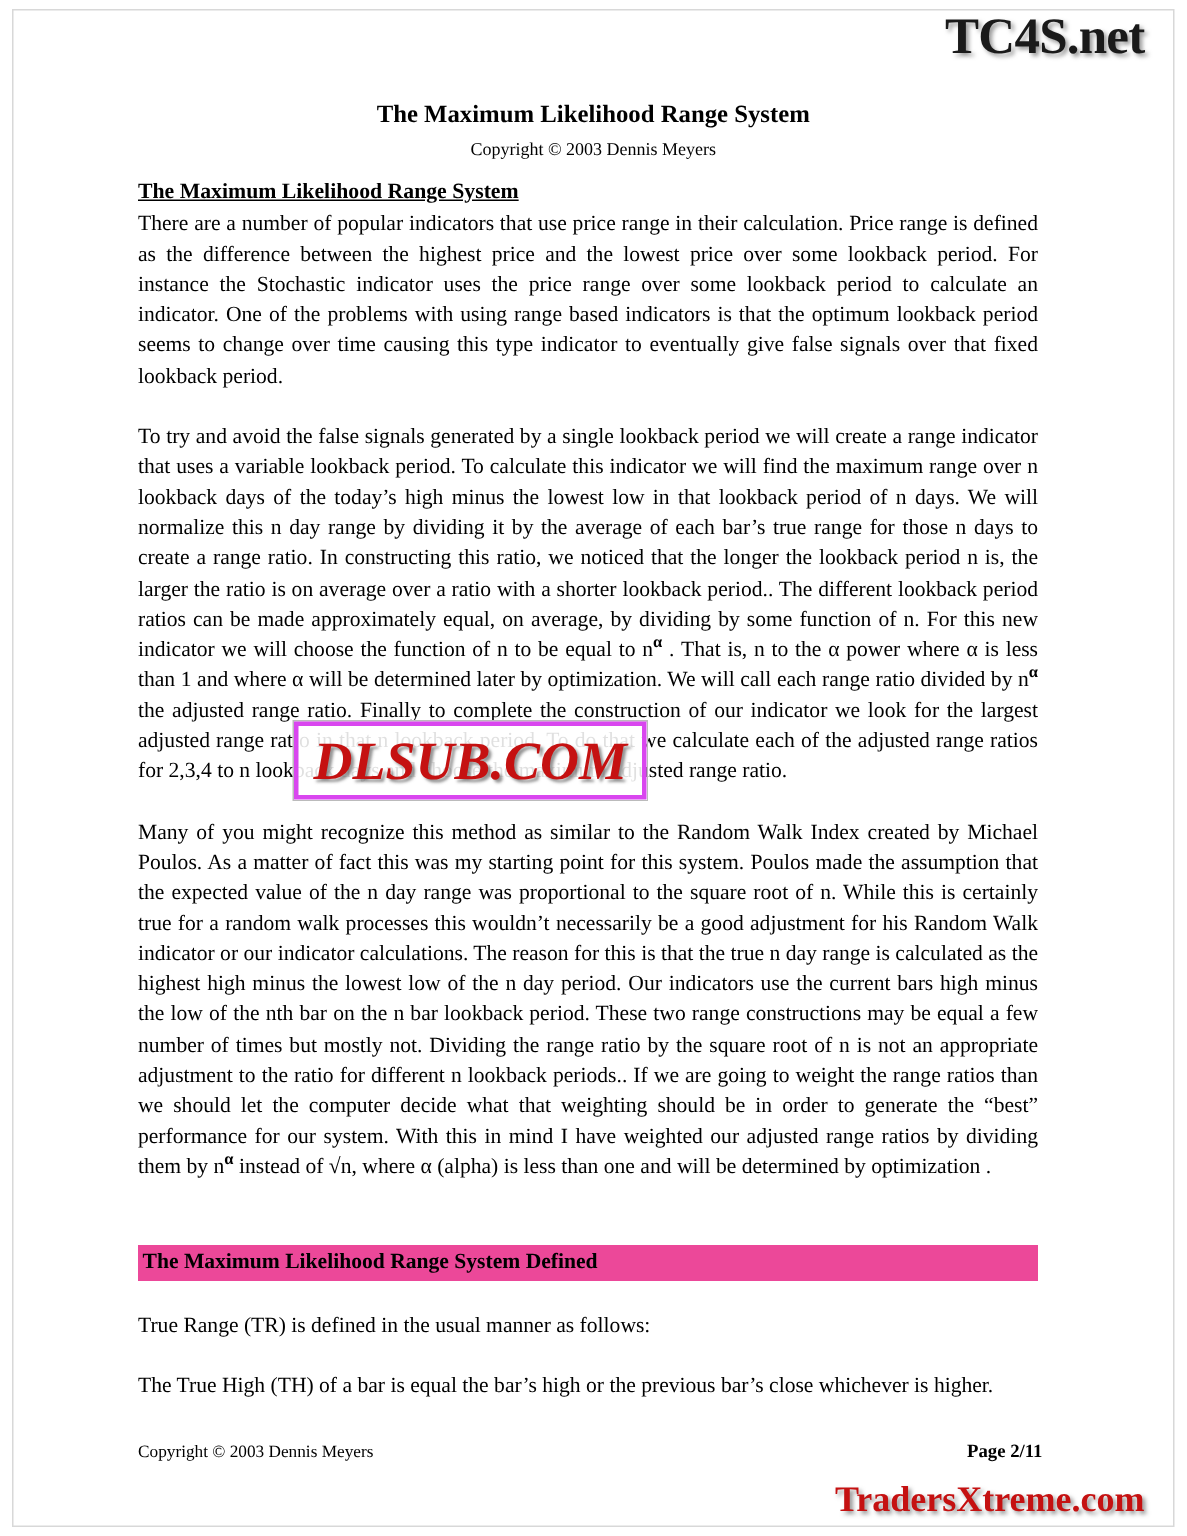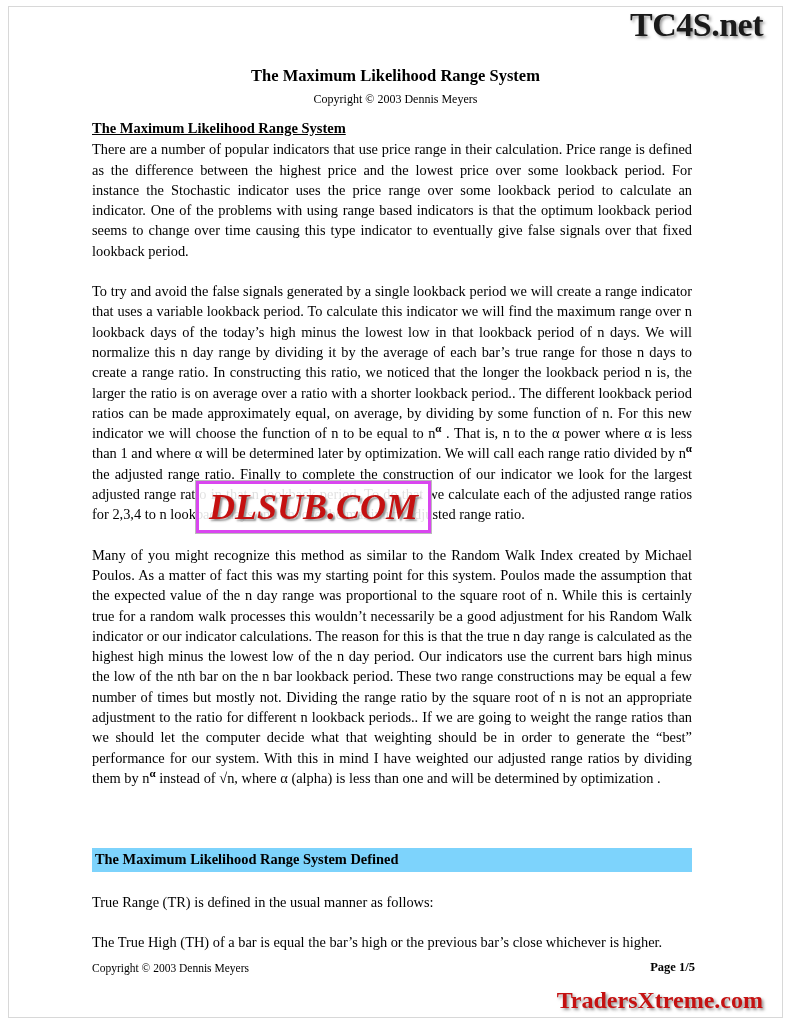--- a/index.html
+++ b/index.html
@@ -77,25 +77,25 @@
     margin-bottom: 1px;
   }
   p.para {
     margin: 0 0 0 0;
     text-align: justify;
   }
   .gap {
     height: 20px;
   }
   .section-bar {
-    background: #7dd3fc;
+    background: #ec4899;
     font-weight: bold;
     font-size: 14.4px;
     padding: 1px 3px 2px 3px;
-    margin-top: 20px;
+    margin-top: 2px;
   }
   sup.alpha {
     font-size: 11px;
     vertical-align: super;
     line-height: 0;
     font-weight: bold;
   }
   .watermark-dlsub {
     position: absolute;
     left: 196px;
@@ -174,16 +174,16 @@
     <p class="para">True Range (TR) is defined in the usual manner as follows:</p>
 
     <div class="gap"></div>
 
     <p class="para">The True High (TH) of a bar is equal the bar’s high or the previous bar’s close whichever is higher.</p>
   </div>
 
   <div class="watermark-dlsub">DLSUB.COM</div>
 
   <div class="footer-left">Copyright © 2003 Dennis Meyers</div>
-  <div class="footer-right">Page 1/5</div>
+  <div class="footer-right">Page 2/11</div>
 
   <div class="watermark-traders">TradersXtreme.com</div>
 </div>
 
 </body></html>

